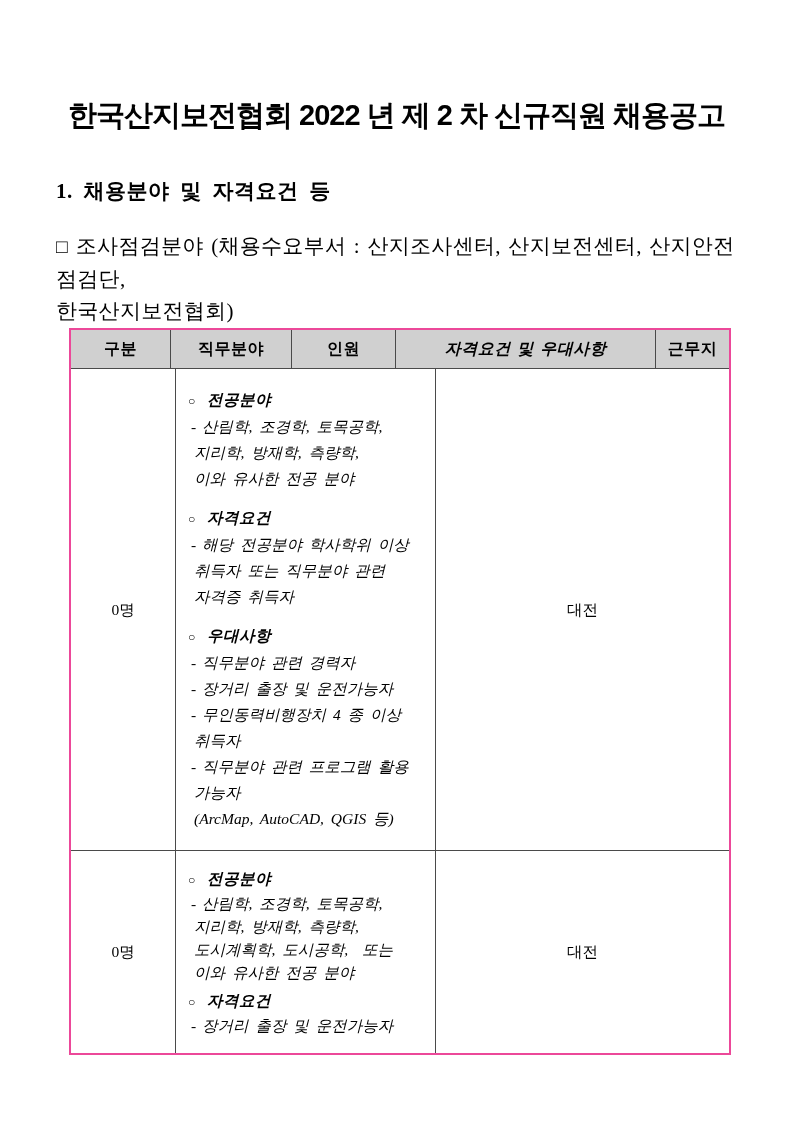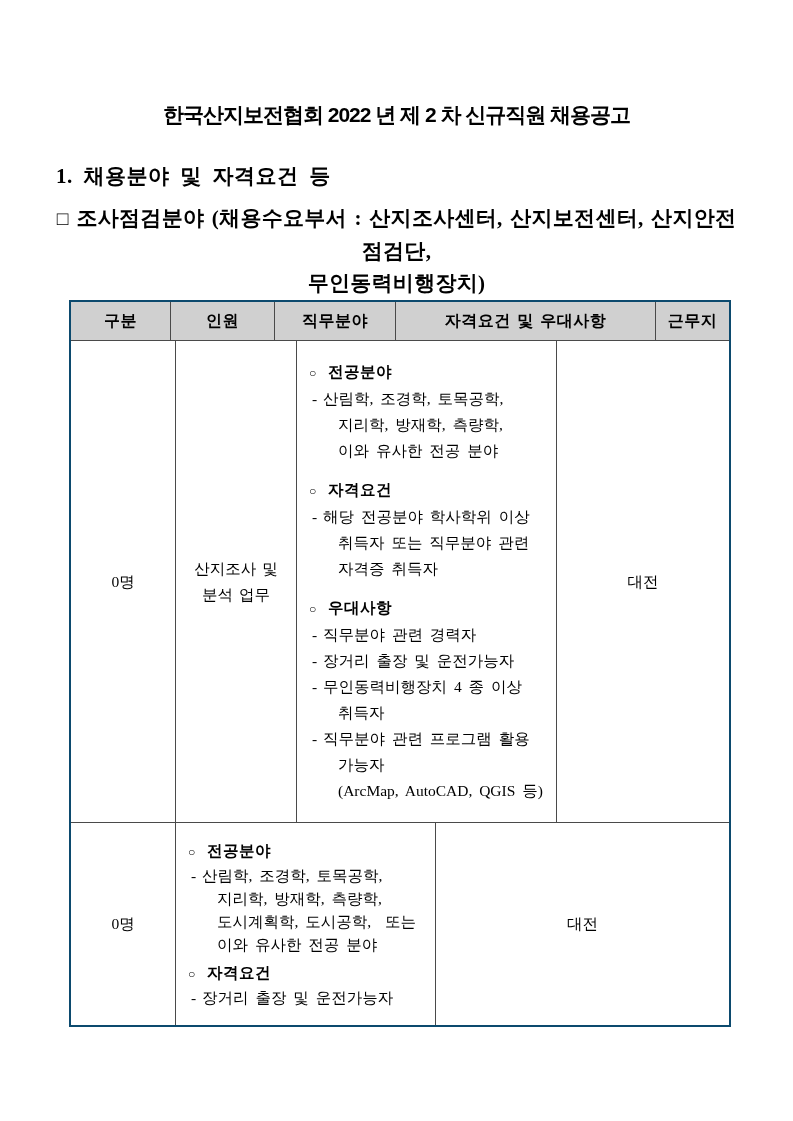--- a/index.html
+++ b/index.html
@@ -5,110 +5,105 @@
   html,body{margin:0;padding:0;background:#ffffff;}
   body{
     width:793px;height:1121px;overflow:hidden;
     font-family:"Liberation Serif",serif;color:#000;
     -webkit-font-smoothing:antialiased;
   }
   .doc{padding:97px 56px 0 56px;}
 
   .title{
     font-family:"Liberation Sans",sans-serif;
-    font-weight:800;font-size:21px;line-height:36px;
+    font-weight:800;font-size:29px;line-height:36px;
     letter-spacing:-1px;text-align:center;white-space:nowrap;
   }
 
   .h1{
-    margin-top:31px;
+    margin-top:46px;
     font-size:21px;font-weight:bold;
     letter-spacing:.5px;word-spacing:5px;
     line-height:24px;
   }
 
   .sub{
-    margin-top:14px;
-    font-size:21px;font-weight:bold;
+    margin-top:27px;
+    font-size:21px;font-weight:normal;
     letter-spacing:.3px;word-spacing:2px;
     line-height:32px;
-    text-align:center;
   }
   .sub .sq{font-size:19px;margin-right:8px;}
 
   
   .tbl{
     margin:1px 0 0 13px;
     width:662px;
-    border:2px solid #0c4a6e;
+    border:2px solid #ec4899;
     box-sizing:border-box;
   }
   .trow{display:flex;box-sizing:border-box;}
   .trow + .trow{border-top:1.5px solid #4a4a4a;}
   .tcell{
     box-sizing:border-box;overflow:hidden;
     display:flex;flex-direction:column;
     justify-content:center;align-items:center;
     text-align:center;
   }
   .tcell + .tcell{border-left:1.5px solid #4a4a4a;}
-  .c0{width:99px;}.c1{width:104px;}.c2{width:121px;}.c3{width:260px;}.c4{flex:1;}
+  .c0{width:99px;}.c1{width:104px;}.c2{width:121px;}.c3{width:260px;font-style:italic;}.c4{flex:1;}
 
   .thead{height:38px;background:#d0d0d0;}
   .thead .tcell{font-weight:bold;font-size:16px;letter-spacing:.5px;word-spacing:2px;}
 
   .r0{height:482px;}
   .r1{height:203px;}
   .trow.jobs{font-size:15.5px;}
   .simple div{line-height:26px;word-spacing:2px;}
 
   .details{align-items:flex-start;text-align:left;padding-left:12px;}
   .dl{display:flex;align-items:baseline;}
   .r0 .dl{line-height:26px;}
   .r1 .dl{line-height:23px;}
   .dl .mk{flex:none;}
   .dl.h{font-weight:bold;letter-spacing:.5px;}
   .dl.h .mk{width:19px;font-size:12px;}
   .dl.i{margin-left:3px;}
   .dl.i .mk{width:11px;}
-  .dl.c{margin-left:29px;}
+  .dl.c{margin-left:6px;}
   .r0 .dl.h:not(:first-child){margin-top:13px;}
   .r1 .dl.h:not(:first-child){margin-top:5px;}
   .dl .tx{word-spacing:3px;white-space:pre-wrap;text-align:center;}
 </style>
 </head>
 <body>
 
 <div class="doc">
 
   <div class="title">한국산지보전협회 2022 년 제 2 차 신규직원 채용공고</div>
 
   <div class="h1">1. 채용분야 및 자격요건 등</div>
 
   <div class="sub">
     <div><span class="sq">□</span><span>조사점검분야 (채용수요부서 : 산지조사센터, 산지보전센터, 산지안전점검단,</span></div>
-    <div>무인동력비행장치)</div>
+    <div>한국산지보전협회)</div>
   </div>
 
   <div class="tbl">
     <div class="trow thead">
       <div class="tcell c0">구분</div>
+      <div class="tcell c2">직무분야</div>
       <div class="tcell c1">인원</div>
-      <div class="tcell c2">직무분야</div>
       <div class="tcell c3">자격요건 및 우대사항</div>
       <div class="tcell c4">근무지</div>
     </div>
 
   <div class="trow jobs r0">
         <div class="tcell simple c1">
           <div>0명</div>
-        </div>
-        <div class="tcell simple c2">
-          <div>산지조사 및</div>
-          <div>분석 업무</div>
         </div>
         <div class="tcell c3 details">
           <div class="dl h">
             <span class="mk">○</span>
             <span class="tx">전공분야</span>
           </div>
           <div class="dl i">
             <span class="mk">-</span>
             <span class="tx">산림학, 조경학, 토목공학,</span>
           </div>

